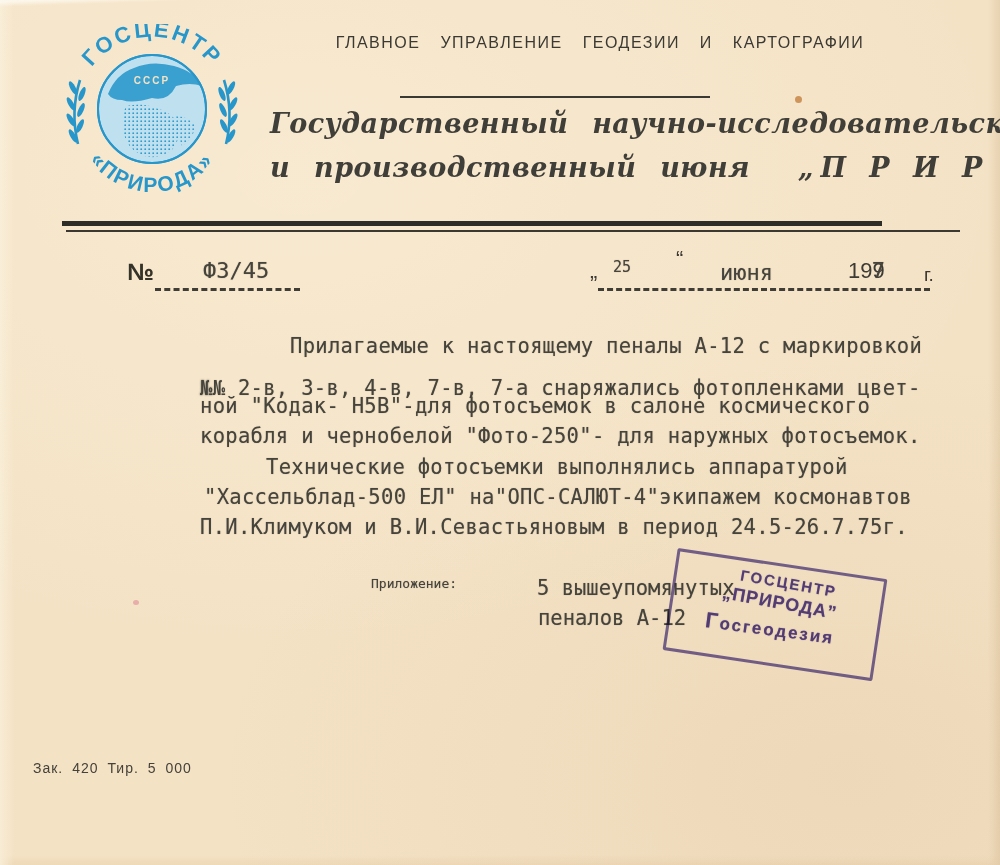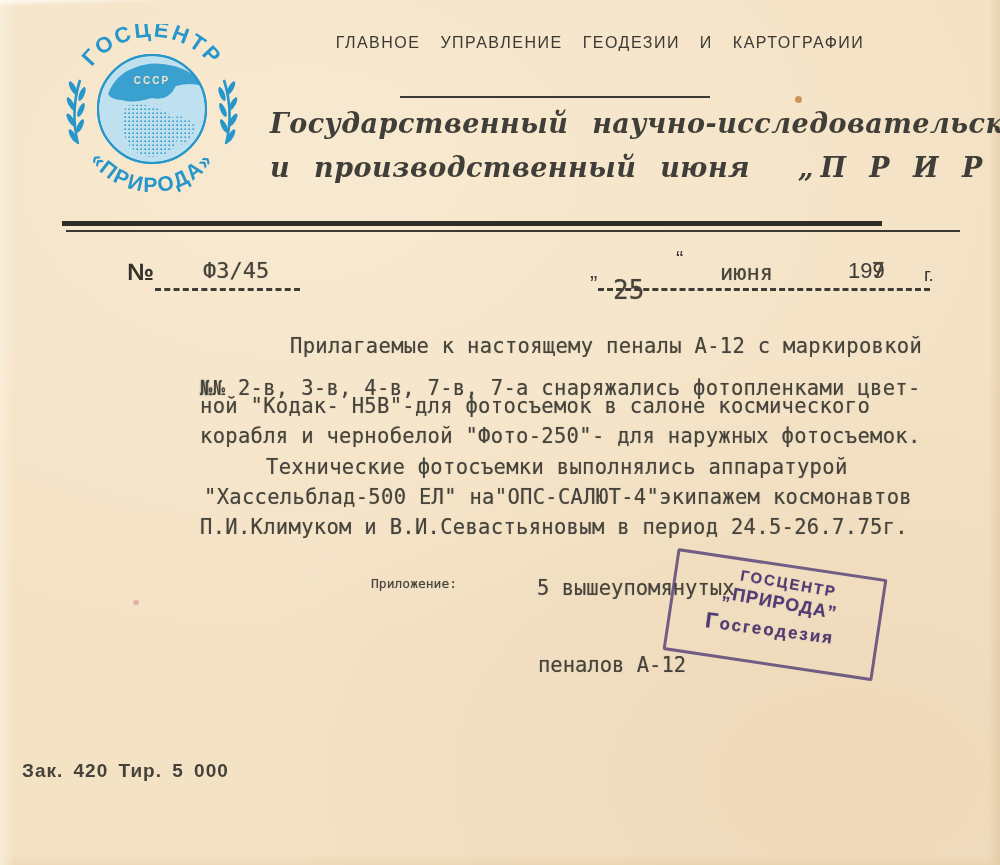--- a/index.html
+++ b/index.html
@@ -41,54 +41,54 @@
   
   .typed{font-family:"DejaVu Sans Mono","Liberation Mono",monospace;color:#45433b;
     text-shadow:0 0 1px rgba(64,62,52,.45);}
 
   .refno{position:absolute;left:127px;top:258px;font-size:24px;font-weight:bold;color:#353329;}
   .refno-val{position:absolute;left:160px;top:258px;font-size:22px;margin-left:43px;}
   .ref-leader{position:absolute;left:155px;top:288px;width:145px;border-bottom:3px dashed #3f3d35;}
 
   .date-leader{position:absolute;left:598px;top:288px;width:332px;border-bottom:3px dashed #3f3d35;}
   .dq-open{position:absolute;left:590px;top:258px;font-size:22px;color:#3b3933;}
-  .d-day{position:absolute;left:613px;top:275px;font-size:26px;}
+  .d-day{position:absolute;left:613px;top:258px;font-size:15px;}
   .dq-close{position:absolute;left:676px;top:246px;font-size:22px;color:#3b3933;}
   .d-month{position:absolute;left:720px;top:260px;font-size:22px;}
   .d-year{position:absolute;left:848px;top:258px;font-size:22px;white-space:nowrap;}
   .d-year .over{margin-left:-13px;}
   .d-era{position:absolute;left:924px;top:264px;font-size:19px;color:#3b3933;}
 
   .bodytext .bl{position:absolute;left:200px;font-size:20.5px;letter-spacing:.3px;white-space:nowrap;}
   .bl:nth-of-type(1){left:290px;top:334px;}
   .bl:nth-of-type(2){top:376px;}
   .bl:nth-of-type(2)::first-letter{text-shadow:0 0 2px rgba(64,62,52,.9);}
   .bl:nth-of-type(3){top:394px;}
   .bl:nth-of-type(4){top:424px;}
   .bl:nth-of-type(5){left:266px;top:455px;}
   .bl:nth-of-type(6){left:204px;top:485px;}
   .bl:nth-of-type(7){top:515px;}
 
   .attach-label{position:absolute;left:371px;top:576px;font-size:13px;}
   .attach-v1{position:absolute;left:537px;top:576px;font-size:20.5px;}
-  .attach-v2{position:absolute;left:538px;top:606px;font-size:20.5px;margin-top:47px;}
+  .attach-v2{position:absolute;left:538px;top:606px;font-size:20.5px;}
 
   
   .stamp{position:absolute;left:676px;top:551px;width:206px;height:97px;
     border:3px solid rgba(88,70,158,.8);border-radius:2px;
     transform:rotate(8.5deg);transform-origin:10% 10%;
     mix-blend-mode:multiply;color:rgba(80,62,150,.92);
     font-weight:bold;text-align:center;
     text-shadow:0 0 1px rgba(88,70,158,.55);}
   .stamp .s1{margin:7px 0 0 18px;font-size:15px;letter-spacing:2px;transform:rotate(1.5deg);}
   .stamp .s2{margin:2px 0 0 6px;font-size:18px;letter-spacing:1px;transform:rotate(2deg);}
   .stamp .s3{margin:3px 0 0 -6px;font-size:17px;letter-spacing:2px;transform:rotate(-1deg);}
   .stamp .s3::first-letter{font-size:22px;}
 
-  .imprint{position:absolute;left:22px;top:760px;font-size:19px;font-weight:bold;
+  .imprint{position:absolute;left:33px;top:760px;font-size:14px;font-weight:normal;
     color:#44423a;letter-spacing:1px;word-spacing:4px;}
 </style>
 </head>
 <body>
 
 <div class="paper">
   <div class="corner-sliver"></div>
   <div class="speck a"></div>
   <div class="speck b"></div>
 

